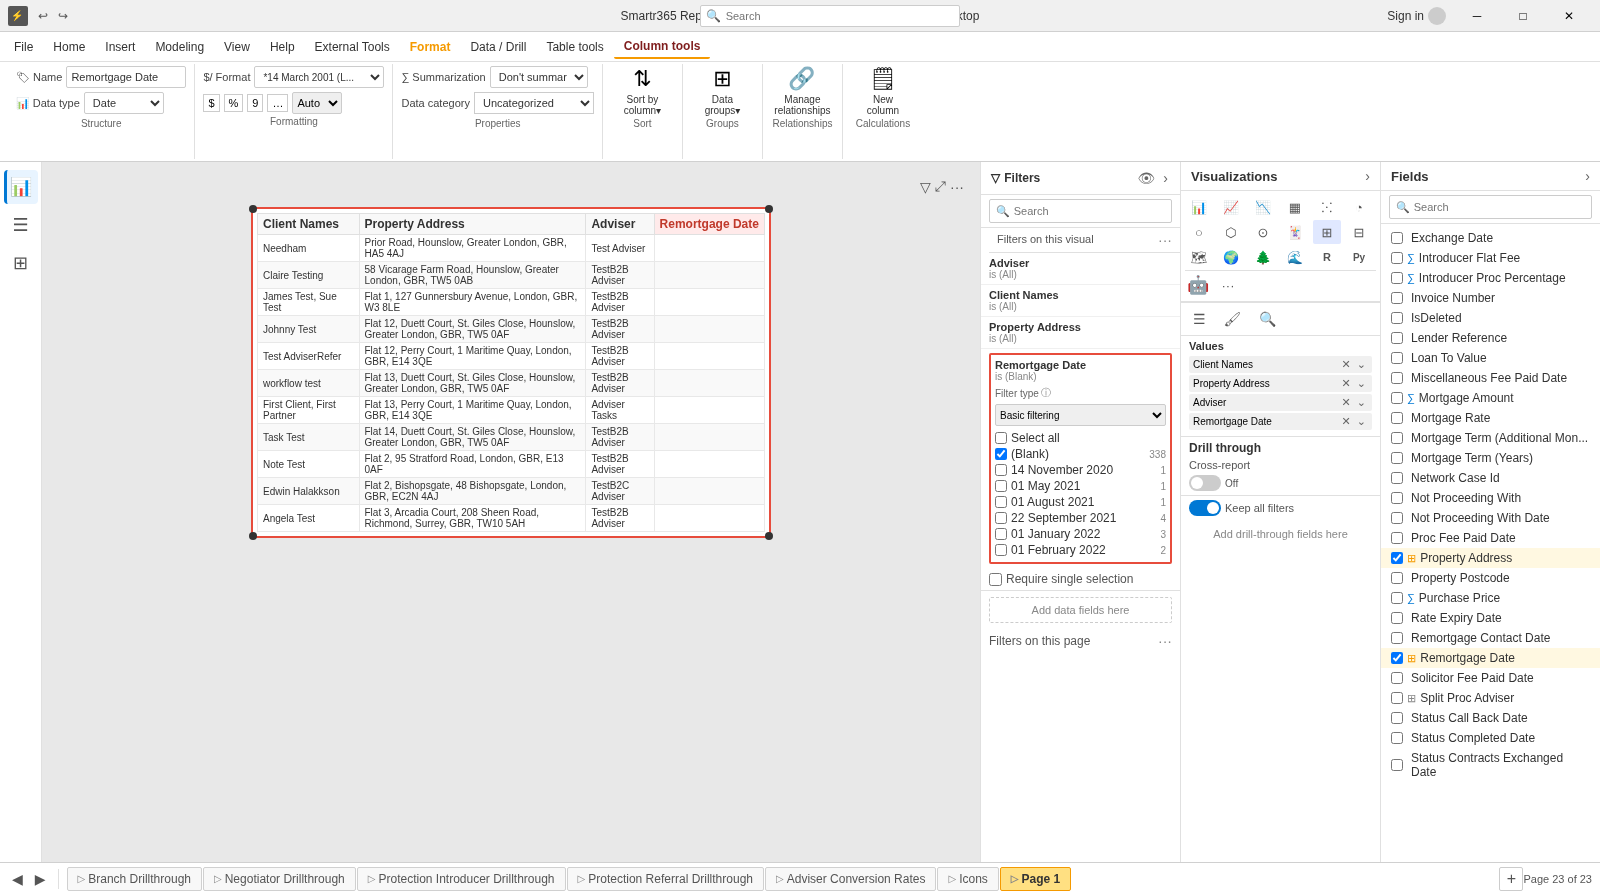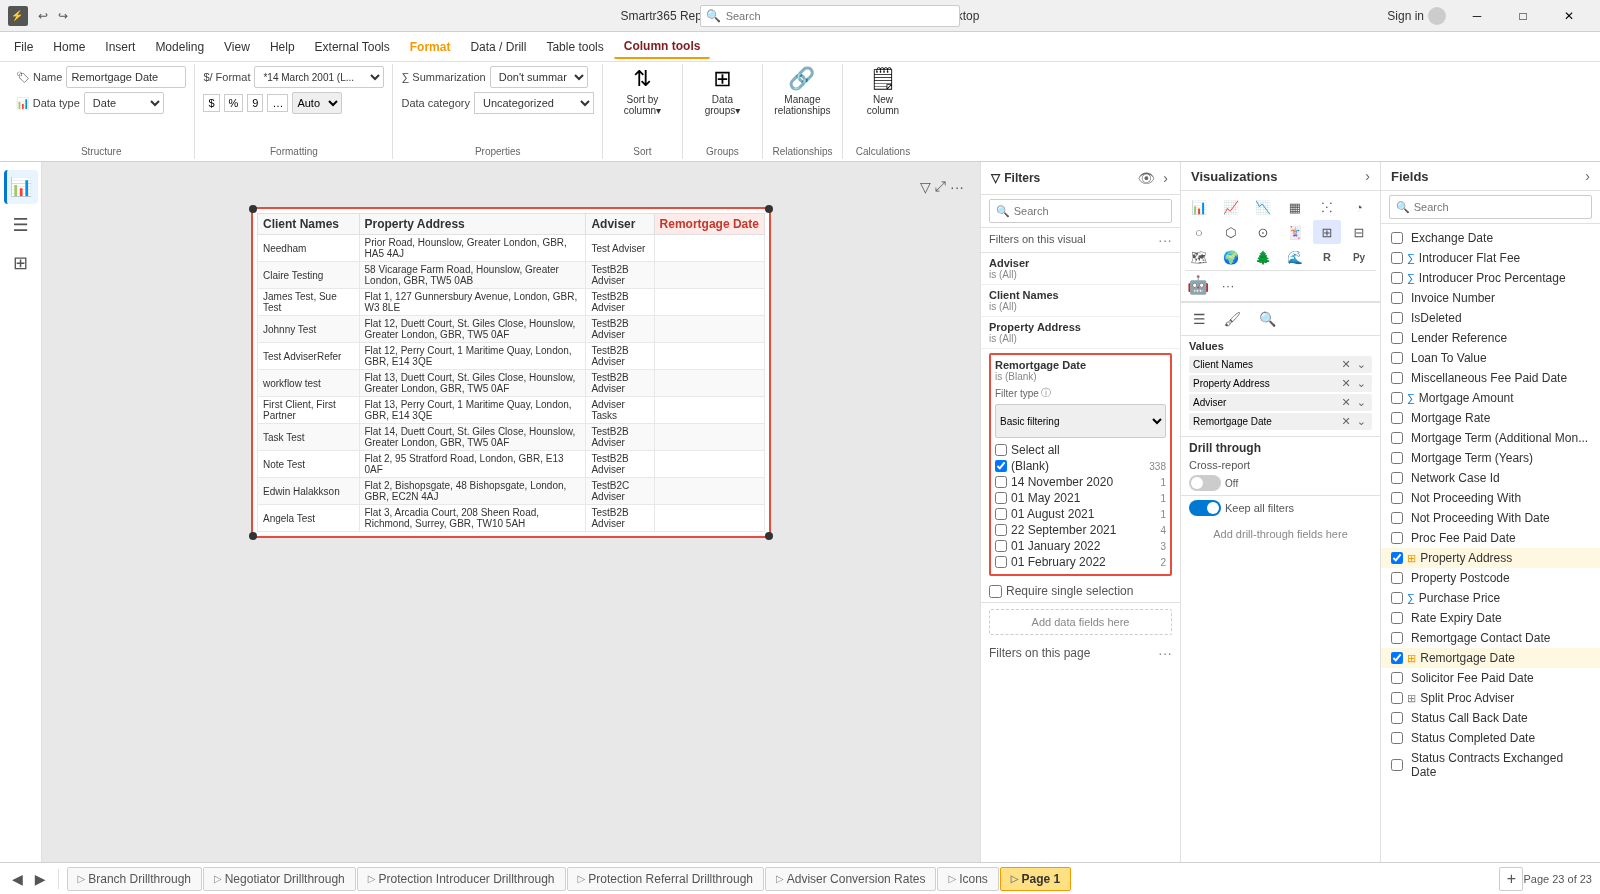--- a/index.html
+++ b/index.html
@@ -31,21 +31,21 @@
     
     .ribbon {
       height: 100px; background: white; border-bottom: 1px solid #d0d0d0;
       display: flex; flex-direction: column;
     }
     .ribbon-content {
       flex: 1; display: flex; align-items: stretch; padding: 2px 8px;
       gap: 0;
     }
     .ribbon-group {
-      display: flex; flex-direction: column; align-items: center; justify-content: space-between;
+      display: flex; flex-direction: column; align-items: center; justify-content: flex-start;
       padding: 2px 8px; border-right: 1px solid #e0e0e0; min-width: 80px;
     }
     .ribbon-group:last-child { border-right: none; }
     .ribbon-group-label { font-size: 10px; color: #666; margin-top: 2px; }
     .ribbon-field {
       display: flex; align-items: center; gap: 4px; margin-bottom: 2px;
     }
     .ribbon-field label { font-size: 11px; color: #444; white-space: nowrap; }
     .ribbon-field select, .ribbon-field input {
       height: 22px; border: 1px solid #ccc; border-radius: 2px; font-size: 11px;
@@ -84,31 +84,31 @@
       display: flex; flex-direction: column; overflow: hidden;
     }
     .panel-header {
       display: flex; align-items: center; justify-content: space-between;
       padding: 6px 10px; border-bottom: 1px solid #e0e0e0; background: white;
     }
     .panel-title { font-size: 13px; font-weight: 600; color: #333; display: flex; align-items: center; gap: 4px; }
     .panel-actions { display: flex; gap: 4px; }
     .panel-action-btn { background: none; border: none; cursor: pointer; padding: 2px; font-size: 14px; color: #666; }
     .panel-search { padding: 4px 8px; border-bottom: 1px solid #e0e0e0; }
-    .filter-section { padding: 4px 8px; border-bottom: 1px solid #e0e0e0; }
+    .filter-section { padding: 4px 8px; border-bottom: 1px solid #e0e0e0; margin-left: 8px; }
     .filter-section-title { font-size: 11px; color: #555; margin-bottom: 2px; }
     .filter-card {
       margin: 4px 8px; border: 2px solid #e74c3c; border-radius: 2px; padding: 4px;
     }
     .filter-card-title { font-size: 11px; font-weight: 600; color: #333; }
     .filter-card-sub { font-size: 10px; color: #888; margin-bottom: 4px; }
     .filter-type-row { display: flex; align-items: center; gap: 2px; margin-bottom: 4px; }
     .filter-type-label { font-size: 10px; color: #666; }
     .filter-type-info { font-size: 10px; color: #888; }
-    .filter-select { width: 100%; height: 34px; border: 1px solid #ccc; border-radius: 2px; font-size: 10px; }
+    .filter-select { width: 100%; height: 22px; border: 1px solid #ccc; border-radius: 2px; font-size: 10px; }
     .filter-checkbox-item {
       display: flex; align-items: center; gap: 4px; padding: 1px 0; font-size: 10px; color: #333;
     }
     .filter-checkbox-item .count { margin-left: auto; color: #888; font-size: 10px; }
     .filter-checkbox-item input[type=checkbox] { width: 12px; height: 12px; }
     .filter-bottom { padding: 4px 8px; border-bottom: 1px solid #e0e0e0; }
     .require-single { display: flex; align-items: center; gap: 4px; font-size: 10px; color: #555; }
     .add-fields-btn {
       margin: 6px 8px; padding: 6px; border: 1px dashed #ccc; border-radius: 2px;
       text-align: center; font-size: 11px; color: #888; cursor: pointer; background: none;

